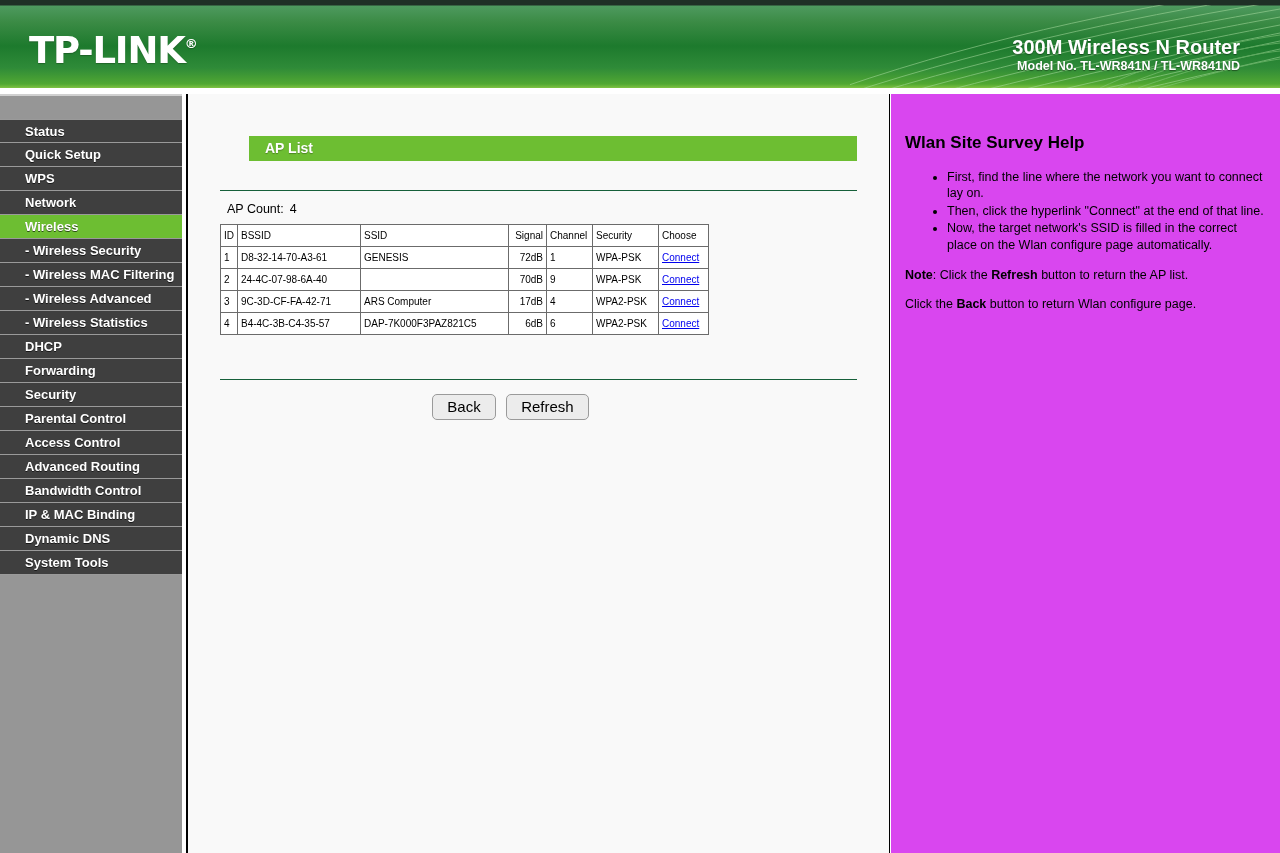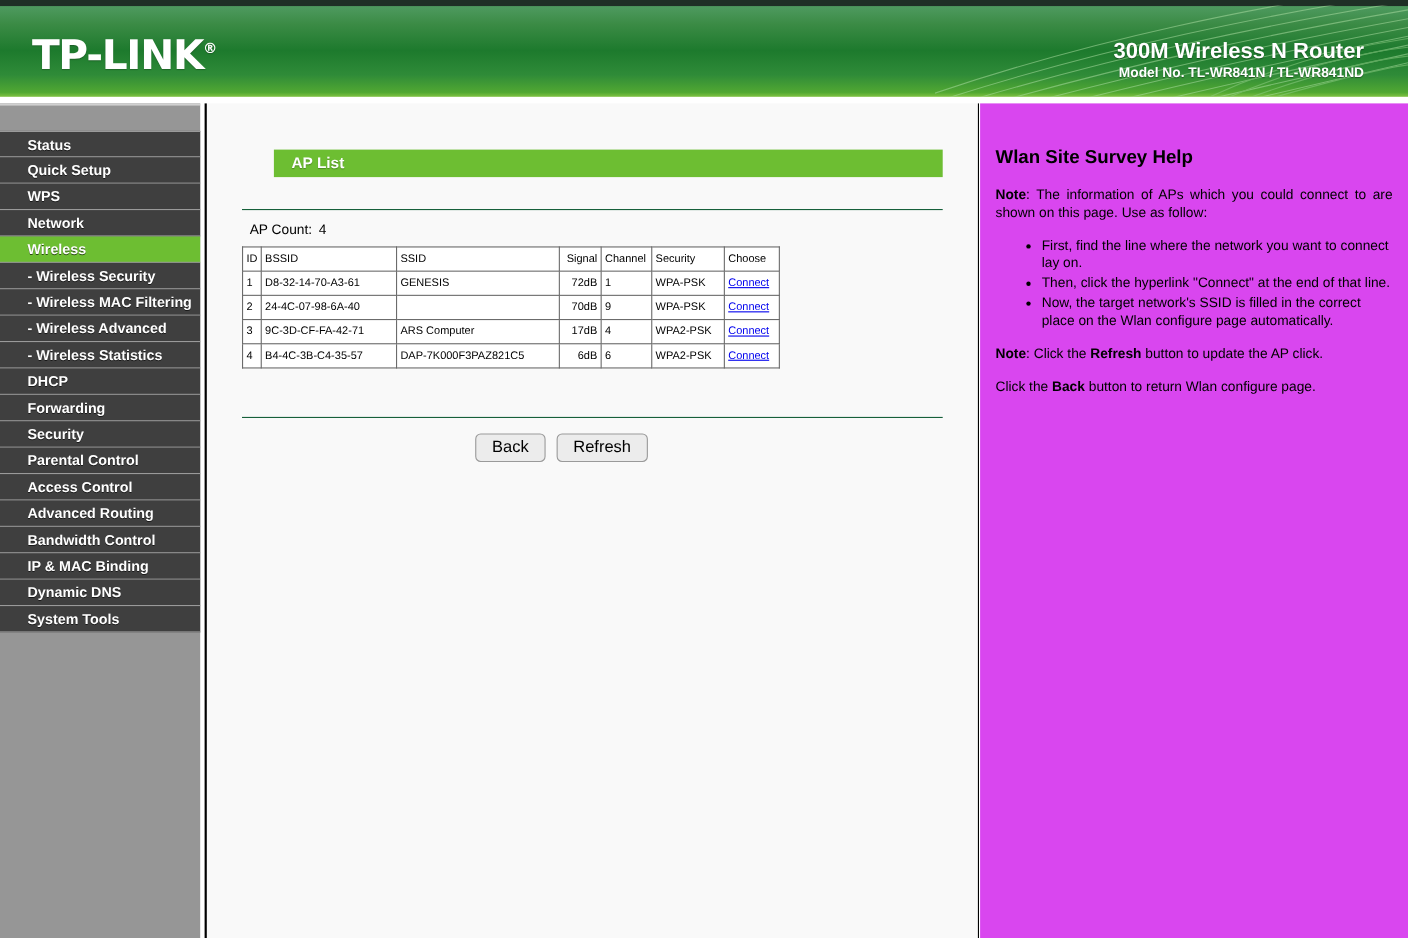--- a/index.html
+++ b/index.html
@@ -340,24 +340,23 @@
       <button class="form-button">Back</button>
       <button class="form-button">Refresh</button>
     </div>
 
   </div>
 </main>
 
 <aside id="help">
   <h2>Wlan Site Survey Help</h2>
 
-  <p><b>Note</b><span>: The information of APs which you could connect to are shown on this page. Use as follow:</span></p>
 
   <ul id="help-bullets">
       <li>First, find the line where the network you want to connect lay on.</li>
       <li>Then, click the hyperlink "Connect" at the end of that line.</li>
       <li>Now, the target network's SSID is filled in the correct place on the Wlan configure page automatically.</li>
     </ul>
 
-  <p class="nojust"><b>Note</b><span>: Click the </span><b>Refresh</b><span> button to update the AP click.</span></p>
+  <p class="nojust"><b>Note</b><span>: Click the </span><b>Refresh</b><span> button to return the AP list.</span></p>
 
   <p class="nojust"><span>Click the </span><b>Back</b><span> button to return Wlan configure page.</span></p>
 </aside>
 
 </body></html>

